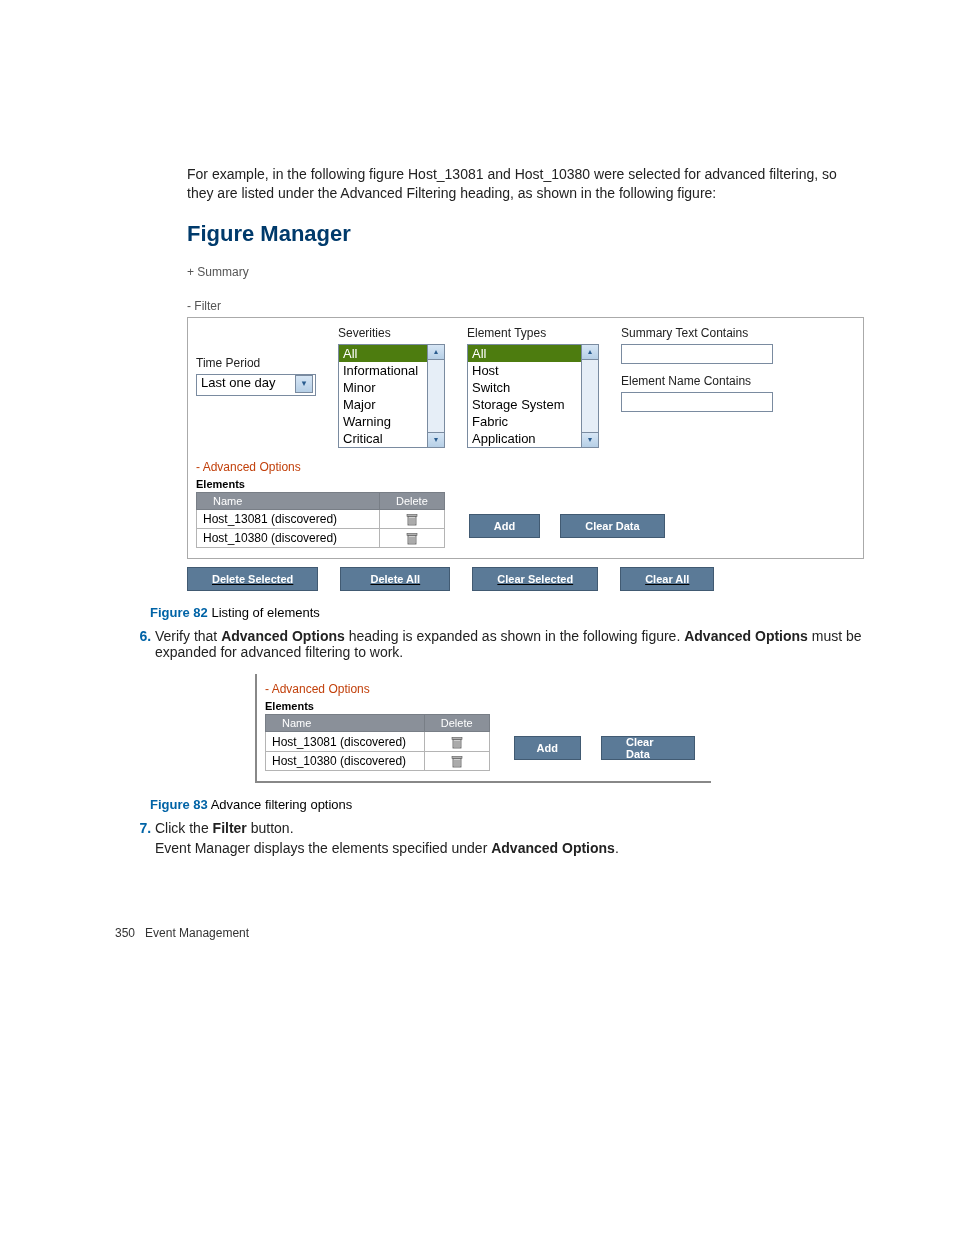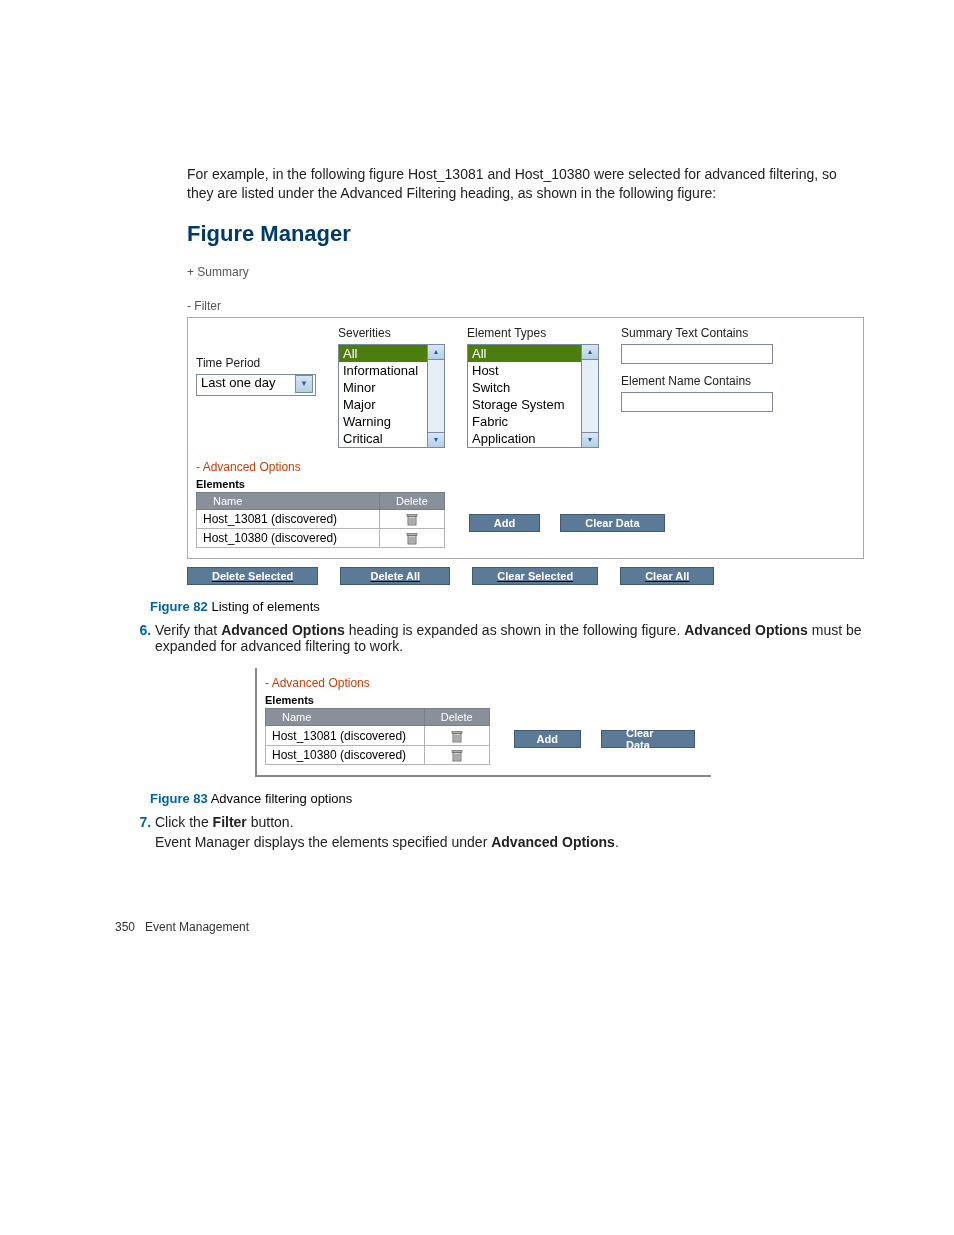--- a/index.html
+++ b/index.html
@@ -164,21 +164,21 @@
   .btn {
     display: inline-flex;
     align-items: center;
     justify-content: center;
     background: #5b7a97;
     color: #fff;
     font-size: 11px;
     padding: 2px 24px;
     border: 1px solid #415a72;
     font-weight: bold;
-    height: 18px;
+    height: 24px;
     box-sizing: border-box;
   }
   .btn-row-inline {
     display: inline-flex;
     gap: 20px;
     vertical-align: top;
     margin-left: 24px;
   }
   .advflex {
     display: flex;

